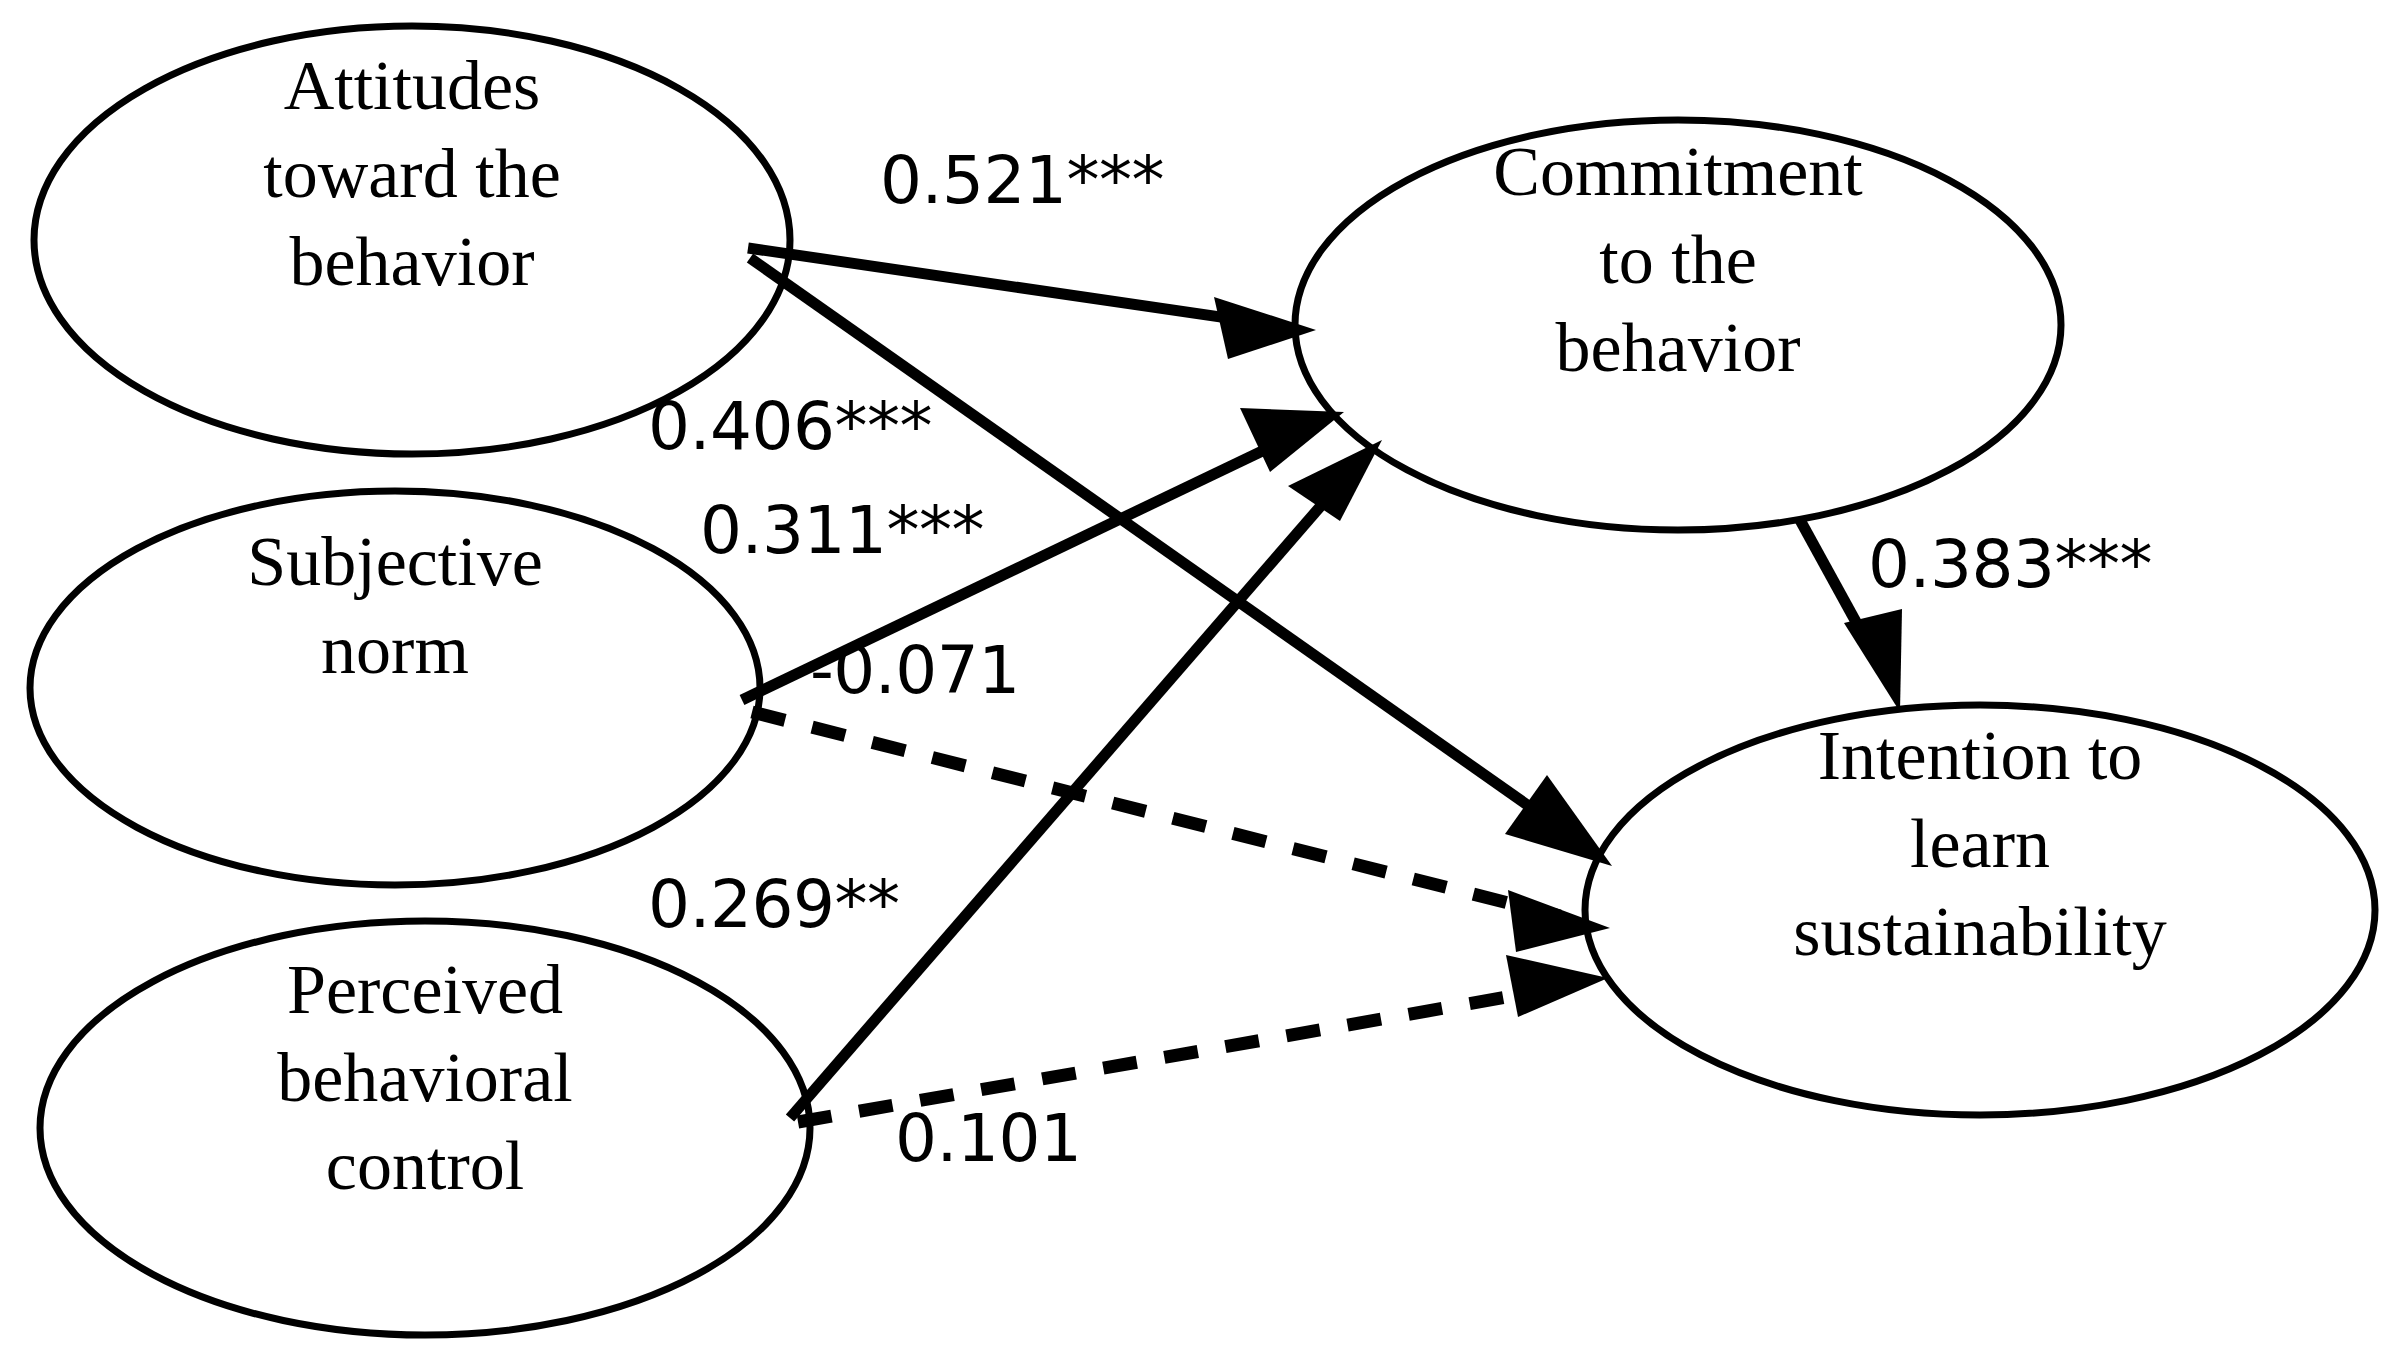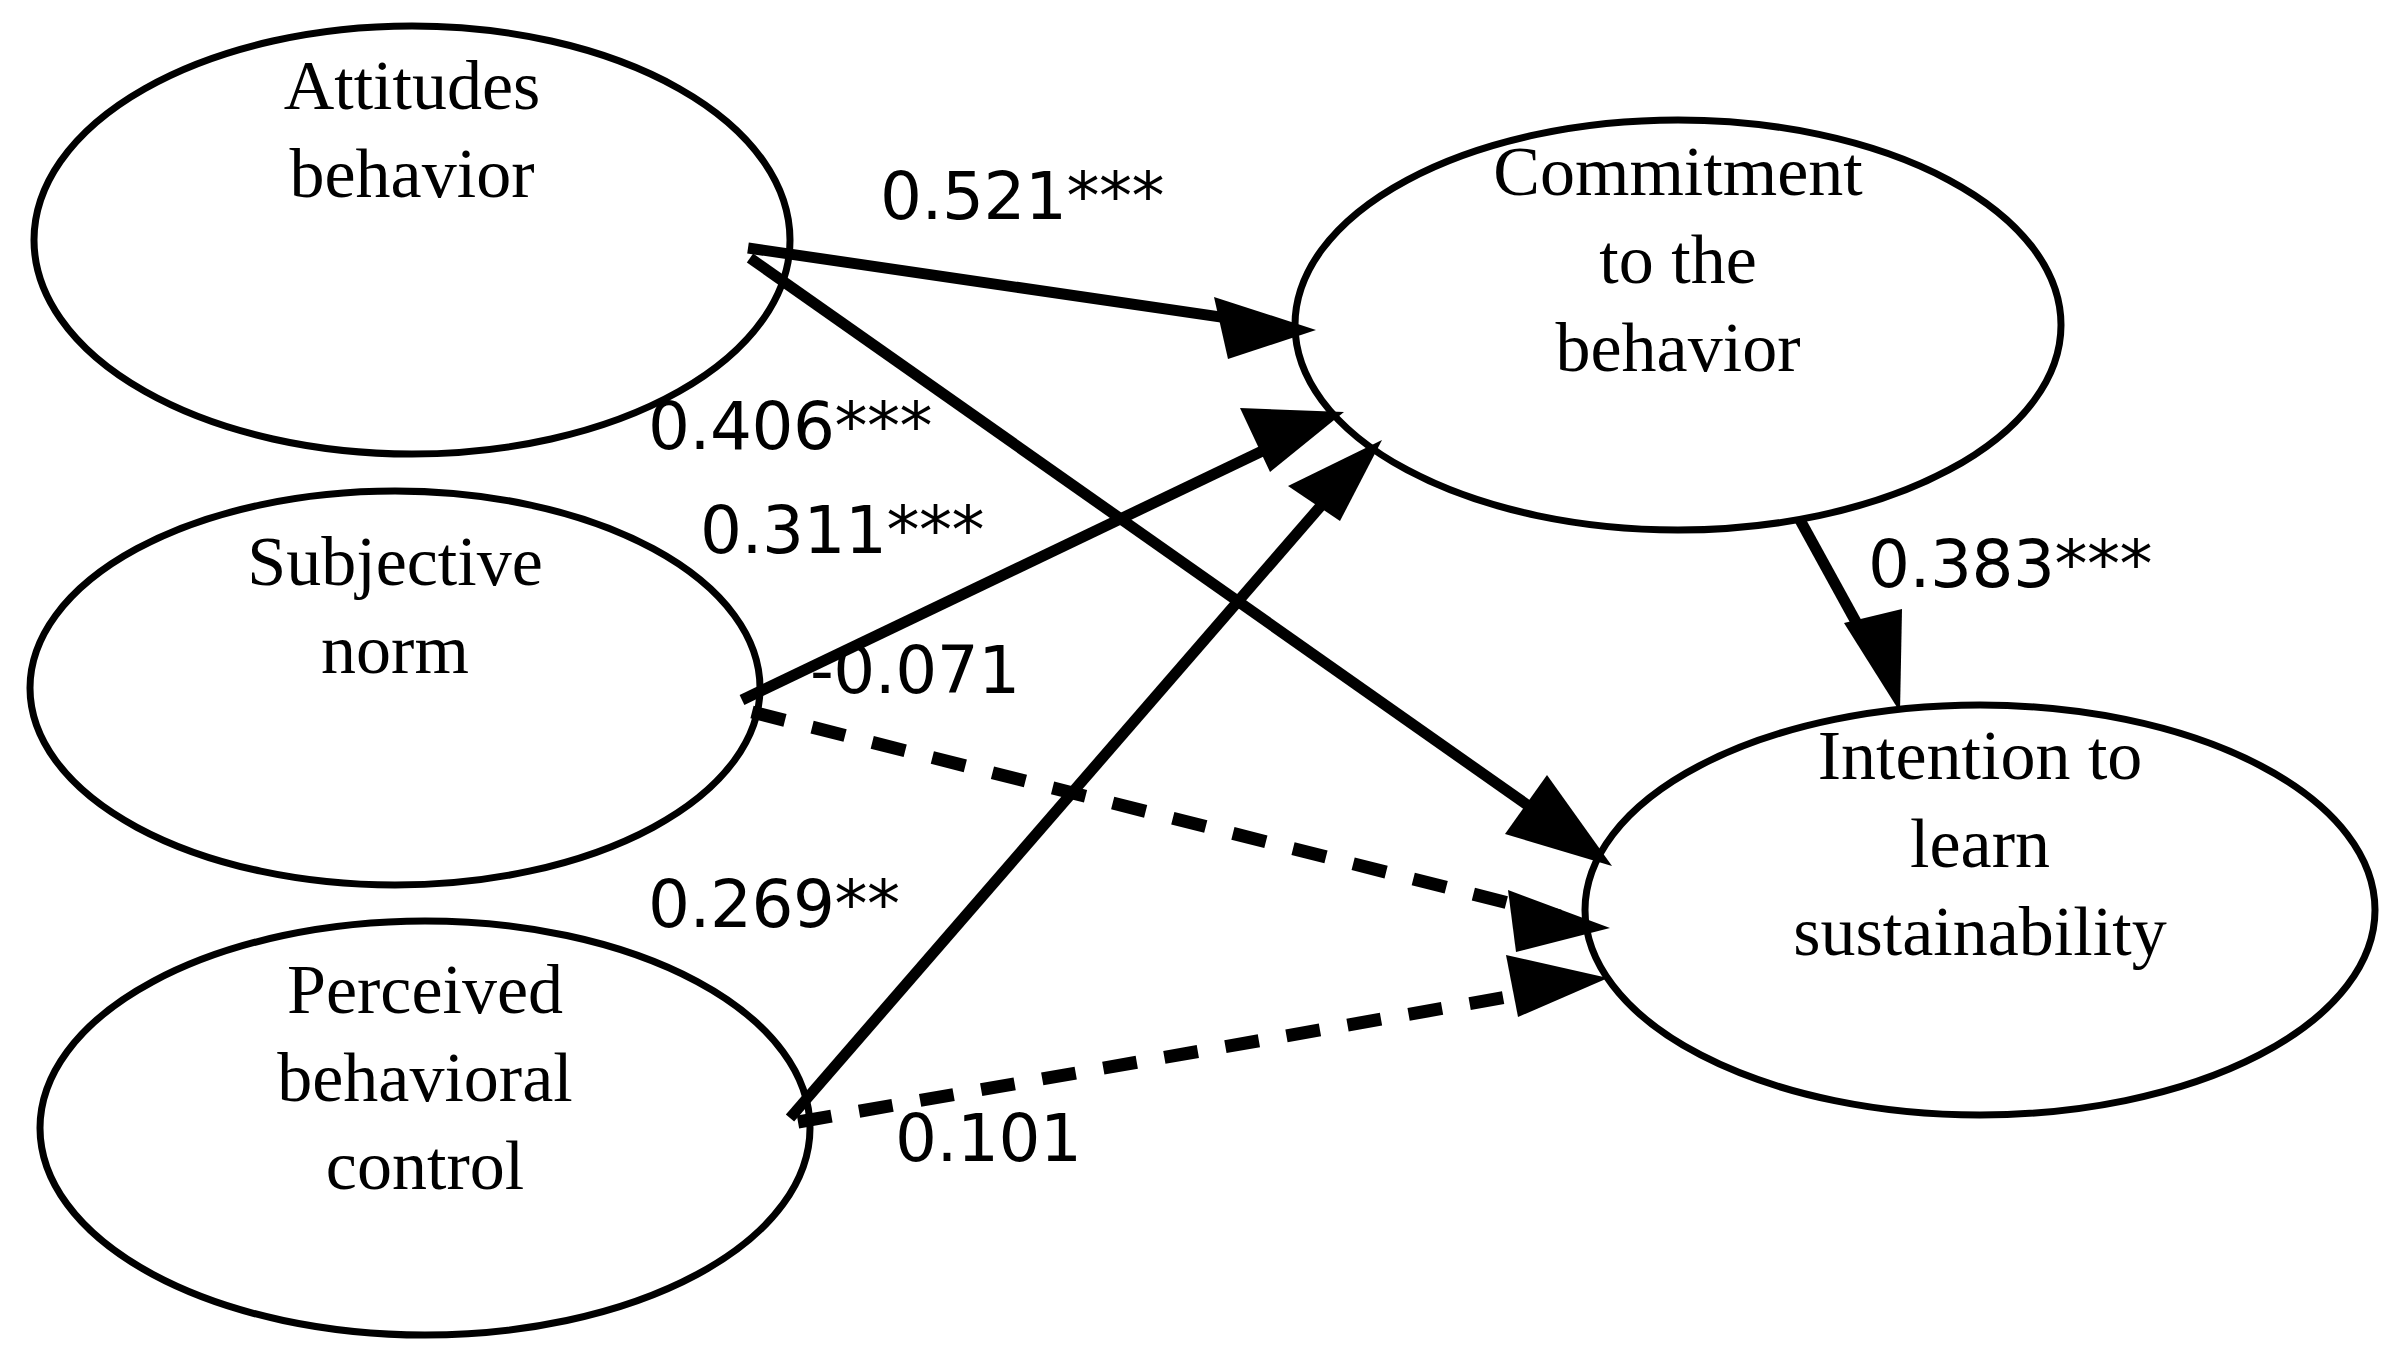--- a/index.html
+++ b/index.html
@@ -107,20 +107,21 @@
 
     <g>
       <line class="edge-line" x1="1800" y1="520" x2="1878" y2="662"></line>
       <polygon class="arrow-head" points="1900,712 1844,623 1902,609"></polygon>
     </g>
 
   </svg>
 
   <div class="node-label" style="left:172px; top:42px; width:480px;">
     <div>Attitudes</div>
+    <div>toward the</div>
     <div>behavior</div>
   </div>
 
   <div class="node-label" style="left:155px; top:518px; width:480px;">
     <div>Subjective</div>
     <div>norm</div>
   </div>
 
   <div class="node-label" style="left:185px; top:930px; width:480px;margin-top:16px;">
     <div>Perceived</div>
@@ -133,21 +134,21 @@
     <div>to the</div>
     <div>behavior</div>
   </div>
 
   <div class="node-label" style="left:1740px; top:712px; width:480px;">
     <div>Intention to</div>
     <div>learn</div>
     <div>sustainability</div>
   </div>
 
-  <div class="path-label" style="left:880px; top:164px;text-align:right;">0.521***</div>
+  <div class="path-label" style="left:880px; top:148px;text-align:right;">0.521***</div>
 
   <div class="path-label" style="left:648px; top:394px;">0.406***</div>
 
   <div class="path-label" style="left:700px; top:498px;">0.311***</div>
 
   <div class="path-label" style="left:810px; top:638px;">-0.071</div>
 
   <div class="path-label" style="left:648px; top:872px;">0.269**</div>
 
   <div class="path-label" style="left:895px; top:1106px;">0.101</div>

